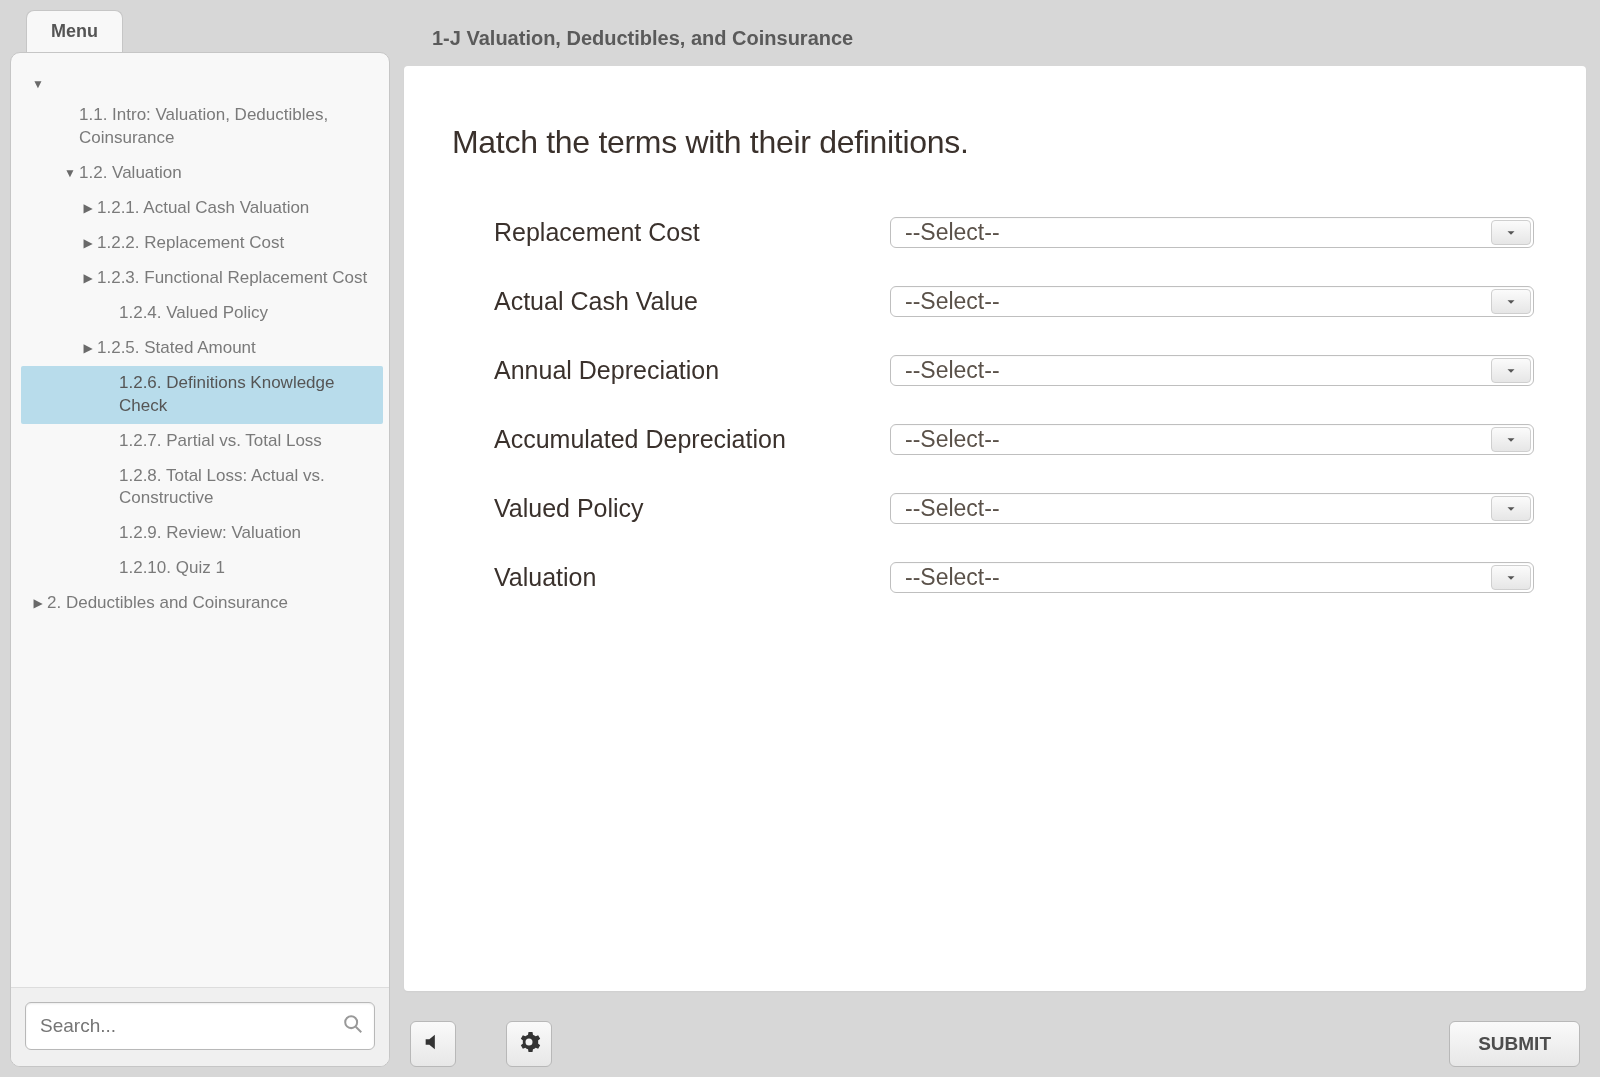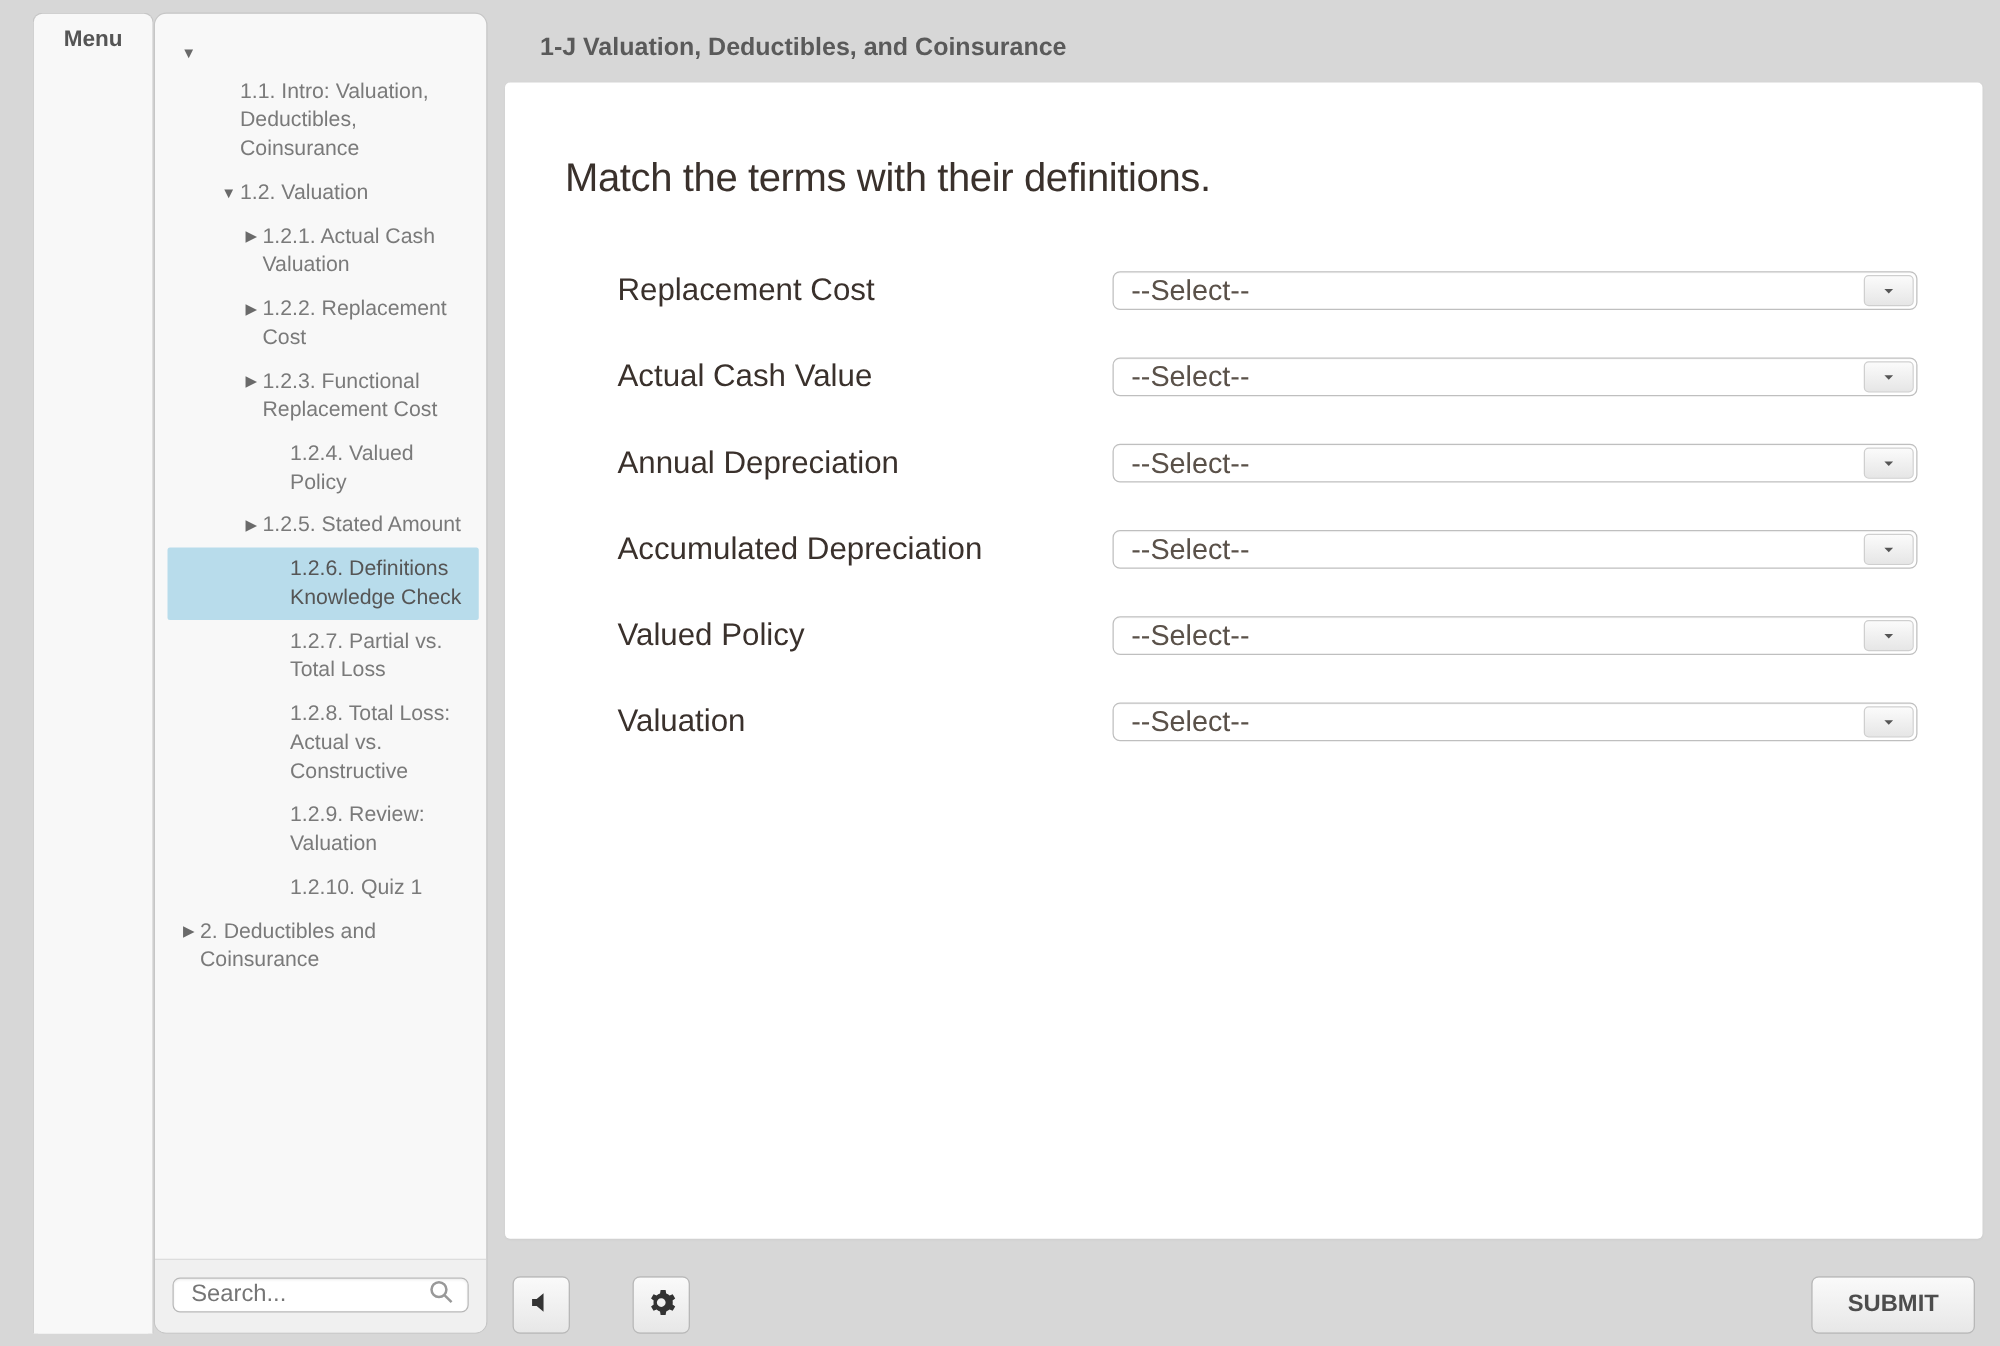--- a/index.html
+++ b/index.html
@@ -15,20 +15,21 @@
   }
   .app {
     display:flex;
     width:100%;
     height:100%;
   }
   
   .sidebar {
     width:380px;
     display:flex;
+    flex-direction:column;
   }
   .menu-tab-row {
     display:flex;
     padding-left:16px;
   }
   .menu-tab {
     background:#f8f8f8;
     border:1px solid #c6c6c6;
     border-bottom:none;
     border-radius:8px 8px 0 0;
@@ -81,21 +82,21 @@
   .search-wrap {
     padding:14px 14px 16px 14px;
     border-top:1px solid #ddd;
     background:#f0f0f0;
   }
   .search-box {
     position:relative;
     background:#fff;
     border:1px solid #b8b8b8;
     border-radius:6px;
-    height:28px;
+    height:48px;
     display:flex;
     align-items:center;
     padding:0 44px 0 12px;
     box-shadow:inset 0 1px 2px rgba(0,0,0,0.08);
   }
   .search-box input {
     border:none;
     outline:none;
     width:100%;
     font-size:19px;

